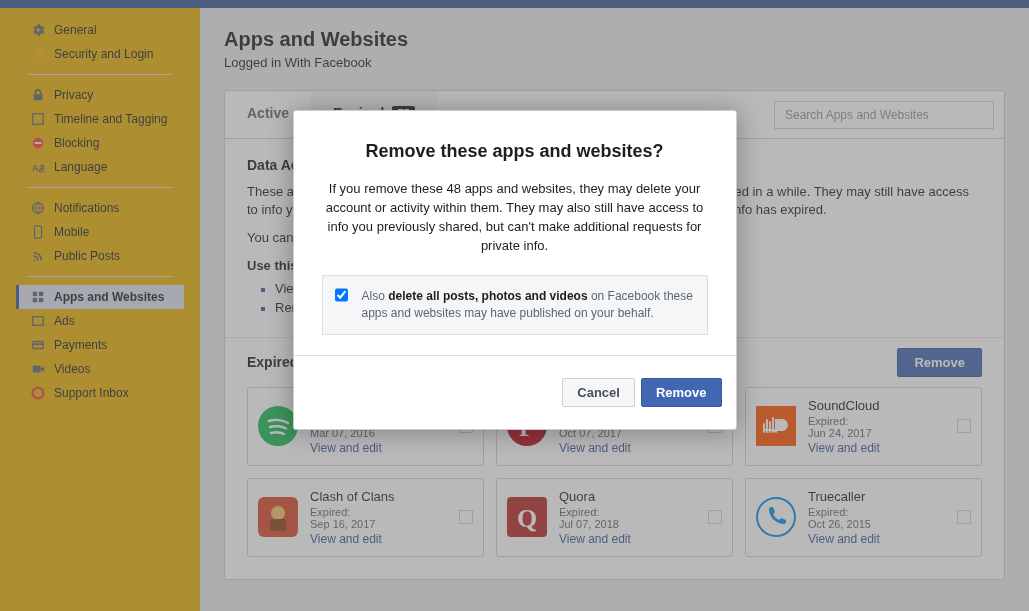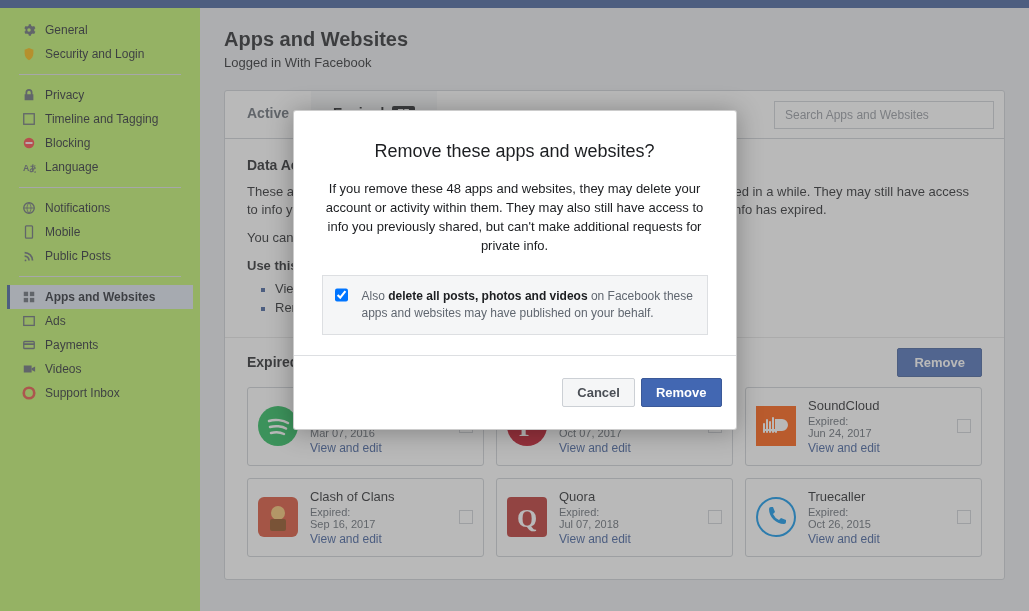--- a/index.html
+++ b/index.html
@@ -1,19 +1,19 @@
 <!DOCTYPE html>
 <html><head>
 <meta charset="utf-8">
 <style>
 * { box-sizing: border-box; margin: 0; padding: 0; }
 body { font-family: Helvetica, Arial, sans-serif; font-size: 12px; color: #1c1e21; background: #e9ebee; width: 1029px; height: 611px; overflow: hidden; position: relative; }
 .topbar { background: #3b5998; height: 8px; width: 100%; }
 .page { display: flex; height: calc(100% - 8px); }
-.sidebar { width: 200px; background: #bef264; padding: 10px 7px; }
+.sidebar { width: 200px; background: #eab308; padding: 10px 16px; }
 .sidebar-item { display: flex; align-items: center; padding: 4px 14px; font-size: 12px; color: #1d2129; cursor: pointer; gap: 8px; }
 .sidebar-item.active { background: #dde3ee; font-weight: bold; border-left: 3px solid #3b5998; padding-left: 11px; }
 .sidebar hr { border: none; border-top: 1px solid #dddfe2; margin: 8px 12px; }
 .sb-icon { width: 16px; height: 16px; display: flex; align-items: center; justify-content: center; flex-shrink: 0; }
 .main { flex: 1; padding: 20px 24px; overflow: hidden; }
 .main h1 { font-size: 20px; font-weight: bold; margin-bottom: 4px; color: #1c1e21; }
 .main .sub { font-size: 13px; color: #1c1e21; margin-bottom: 20px; }
 .content-box { background: #fff; border: 1px solid #ccd0d5; border-radius: 3px; }
 .tabs-row { display: flex; align-items: center; border-bottom: 1px solid #ccd0d5; padding-right: 10px; gap: 37px; }
 .tab { padding: 14px 22px; font-size: 14px; font-weight: bold; color: #606770; cursor: pointer; border-bottom: 3px solid transparent; display: flex; align-items: center; gap: 8px; }
@@ -35,21 +35,21 @@
 .app-card { border: 1px solid #ccd0d5; border-radius: 3px; padding: 10px; display: flex; align-items: center; gap: 12px; }
 .app-icon { width: 40px; height: 40px; border-radius: 4px; display: flex; align-items: center; justify-content: center; flex-shrink: 0; }
 .app-info { flex: 1; }
 .app-info .name { font-weight: normal; font-size: 13px; margin-bottom: 2px; }
 .app-info .exp { font-size: 11px; color: #606770; }
 .app-info .link { color: #385898; font-size: 12px; cursor: pointer; margin-top: 2px; }
 .app-chk { width: 14px; height: 14px; border: 1px solid #ccd0d5; }
 .overlay { position: absolute; top: 0; left: 0; width: 100%; height: 100%; background: rgba(100,100,100,0.45); display: flex; align-items: flex-start; justify-content: center; }
 .modal { background: #fff; border: 1px solid rgba(0,0,0,0.2); border-radius: 3px; width: 444px; margin-top: 110px; box-shadow: 0 2px 26px rgba(0,0,0,0.3); }
 .modal-body { padding: 30px 28px 20px; text-align: center; }
-.modal-body h2 { font-size: 18px; font-weight: normal; margin-bottom: 18px; }
+.modal-body h2 { font-size: 18px; font-weight: bold; margin-bottom: 18px; }
 .modal-body p { font-size: 13px; color: #1c1e21; line-height: 1.45; margin-bottom: 20px; text-align: center; }
 .delete-box { border: 1px solid #dddfe2; background: #f5f6f7; padding: 12px; display: flex; align-items: flex-start; gap: 14px; }
 .delete-box .txt { font-size: 12px; color: #606770; text-align: left; line-height: 1.4; }
 .delete-box .txt b { color: #1c1e21; }
 .modal-foot { border-top: 1px solid #dddfe2; padding: 22px 14px; display: flex; justify-content: flex-end; gap: 6px; }
 .btn { padding: 6px 14px; font-size: 13px; font-weight: bold; border-radius: 2px; cursor: pointer; }
 .btn-cancel { background: #f5f6f7; border: 1px solid #ccd0d5; color: #4b4f56; }
 .btn-remove { background: #4267b2; border: 1px solid #3b5998; color: #fff; }
 input[type=checkbox] { width: 14px; height: 14px; cursor: pointer; }
 </style>

